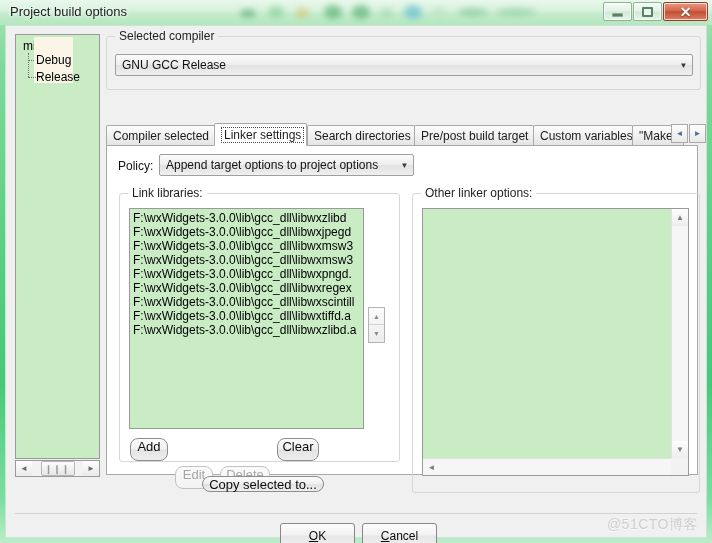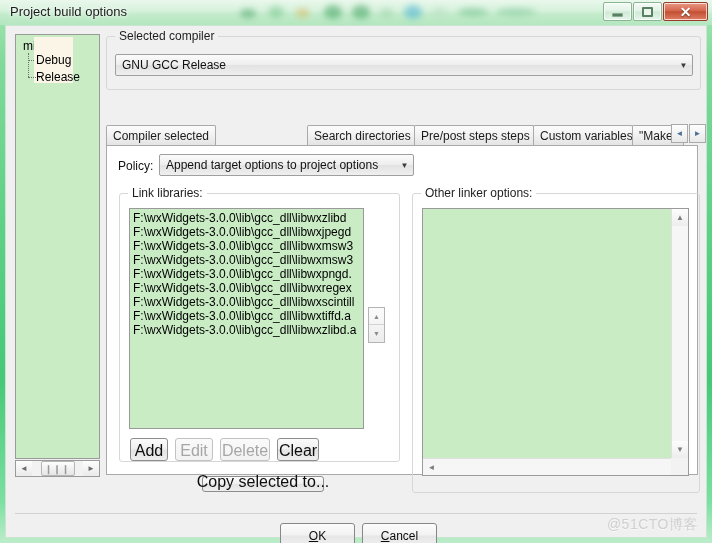--- a/index.html
+++ b/index.html
@@ -229,28 +229,28 @@
     height: 17px; display: flex; align-items: center; justify-content: center;
     font-size: 7px; color: #8b8b8b;
   }
   .updown div:first-child { border-bottom: 1px solid #d3d3d3; }
 
   
   .btn {
     position: absolute;
     height: 23px;
     border: 1px solid #8d8d8d;
-    border-radius: 3px;
+    border-radius: 8px;
     background: linear-gradient(to bottom, #fbfbfb 0%, #f0f0f0 48%, #e3e3e3 52%, #eeeeee 100%);
-    display: flex; align-items: flex-end; justify-content: center;
-    font-size: 16px; color: #0d0d0d;
+    display: flex; align-items: flex-start; justify-content: center;
+    font-size: 13px; color: #0d0d0d;
     white-space: nowrap;
   }
   .btn.disabled { color: #a6a6a6; border-color: #c2c2c2;
-    background: linear-gradient(to bottom,#fafafa,#f2f2f2); }
+    background: linear-gradient(to bottom,#fafafa,#f2f2f2); margin-top: 28px; }
 
   
   .textarea-wrap {
     position: absolute;
     border: 1px solid #9a9a9a;
     background: #ffffff;
   }
   .ta-field {
     position: absolute; left: 0; top: 0; right: 17px; bottom: 17px;
     background: #c9ecc5;
@@ -368,25 +368,28 @@
         <div class="combo" style="left:8px; top:17px; width:578px;">
           <div class="cb-text">GNU GCC Release</div>
           <div class="cb-arrow">▼</div>
         </div>
       </div>
 
       <div id="tabstrip">
         <div class="tab" style="left:0px; width:110px;">
           <span class="tabinner">Compiler selected</span>
         </div>
+        <div class="tab active" style="left:108px; width:93px;">
+          <span class="tabinner">Linker settings</span>
+        </div>
         <div class="tab" style="left:201px; width:108px;">
           <span class="tabinner">Search directories</span>
         </div>
         <div class="tab" style="left:308px; width:120px;">
-          <span class="tabinner">Pre/post steps steps</span>
+          <span class="tabinner">Pre/post build target</span>
         </div>
         <div class="tab" style="left:427px; width:100px;">
           <span class="tabinner">Custom variables</span>
         </div>
         <div class="tab" style="left:526px; width:52px; overflow:hidden;">
           <span class="tabinner">"Make…</span>
         </div>
         <div class="tabspin" style="left:565px;">
           <span>◄</span>
         </div>

